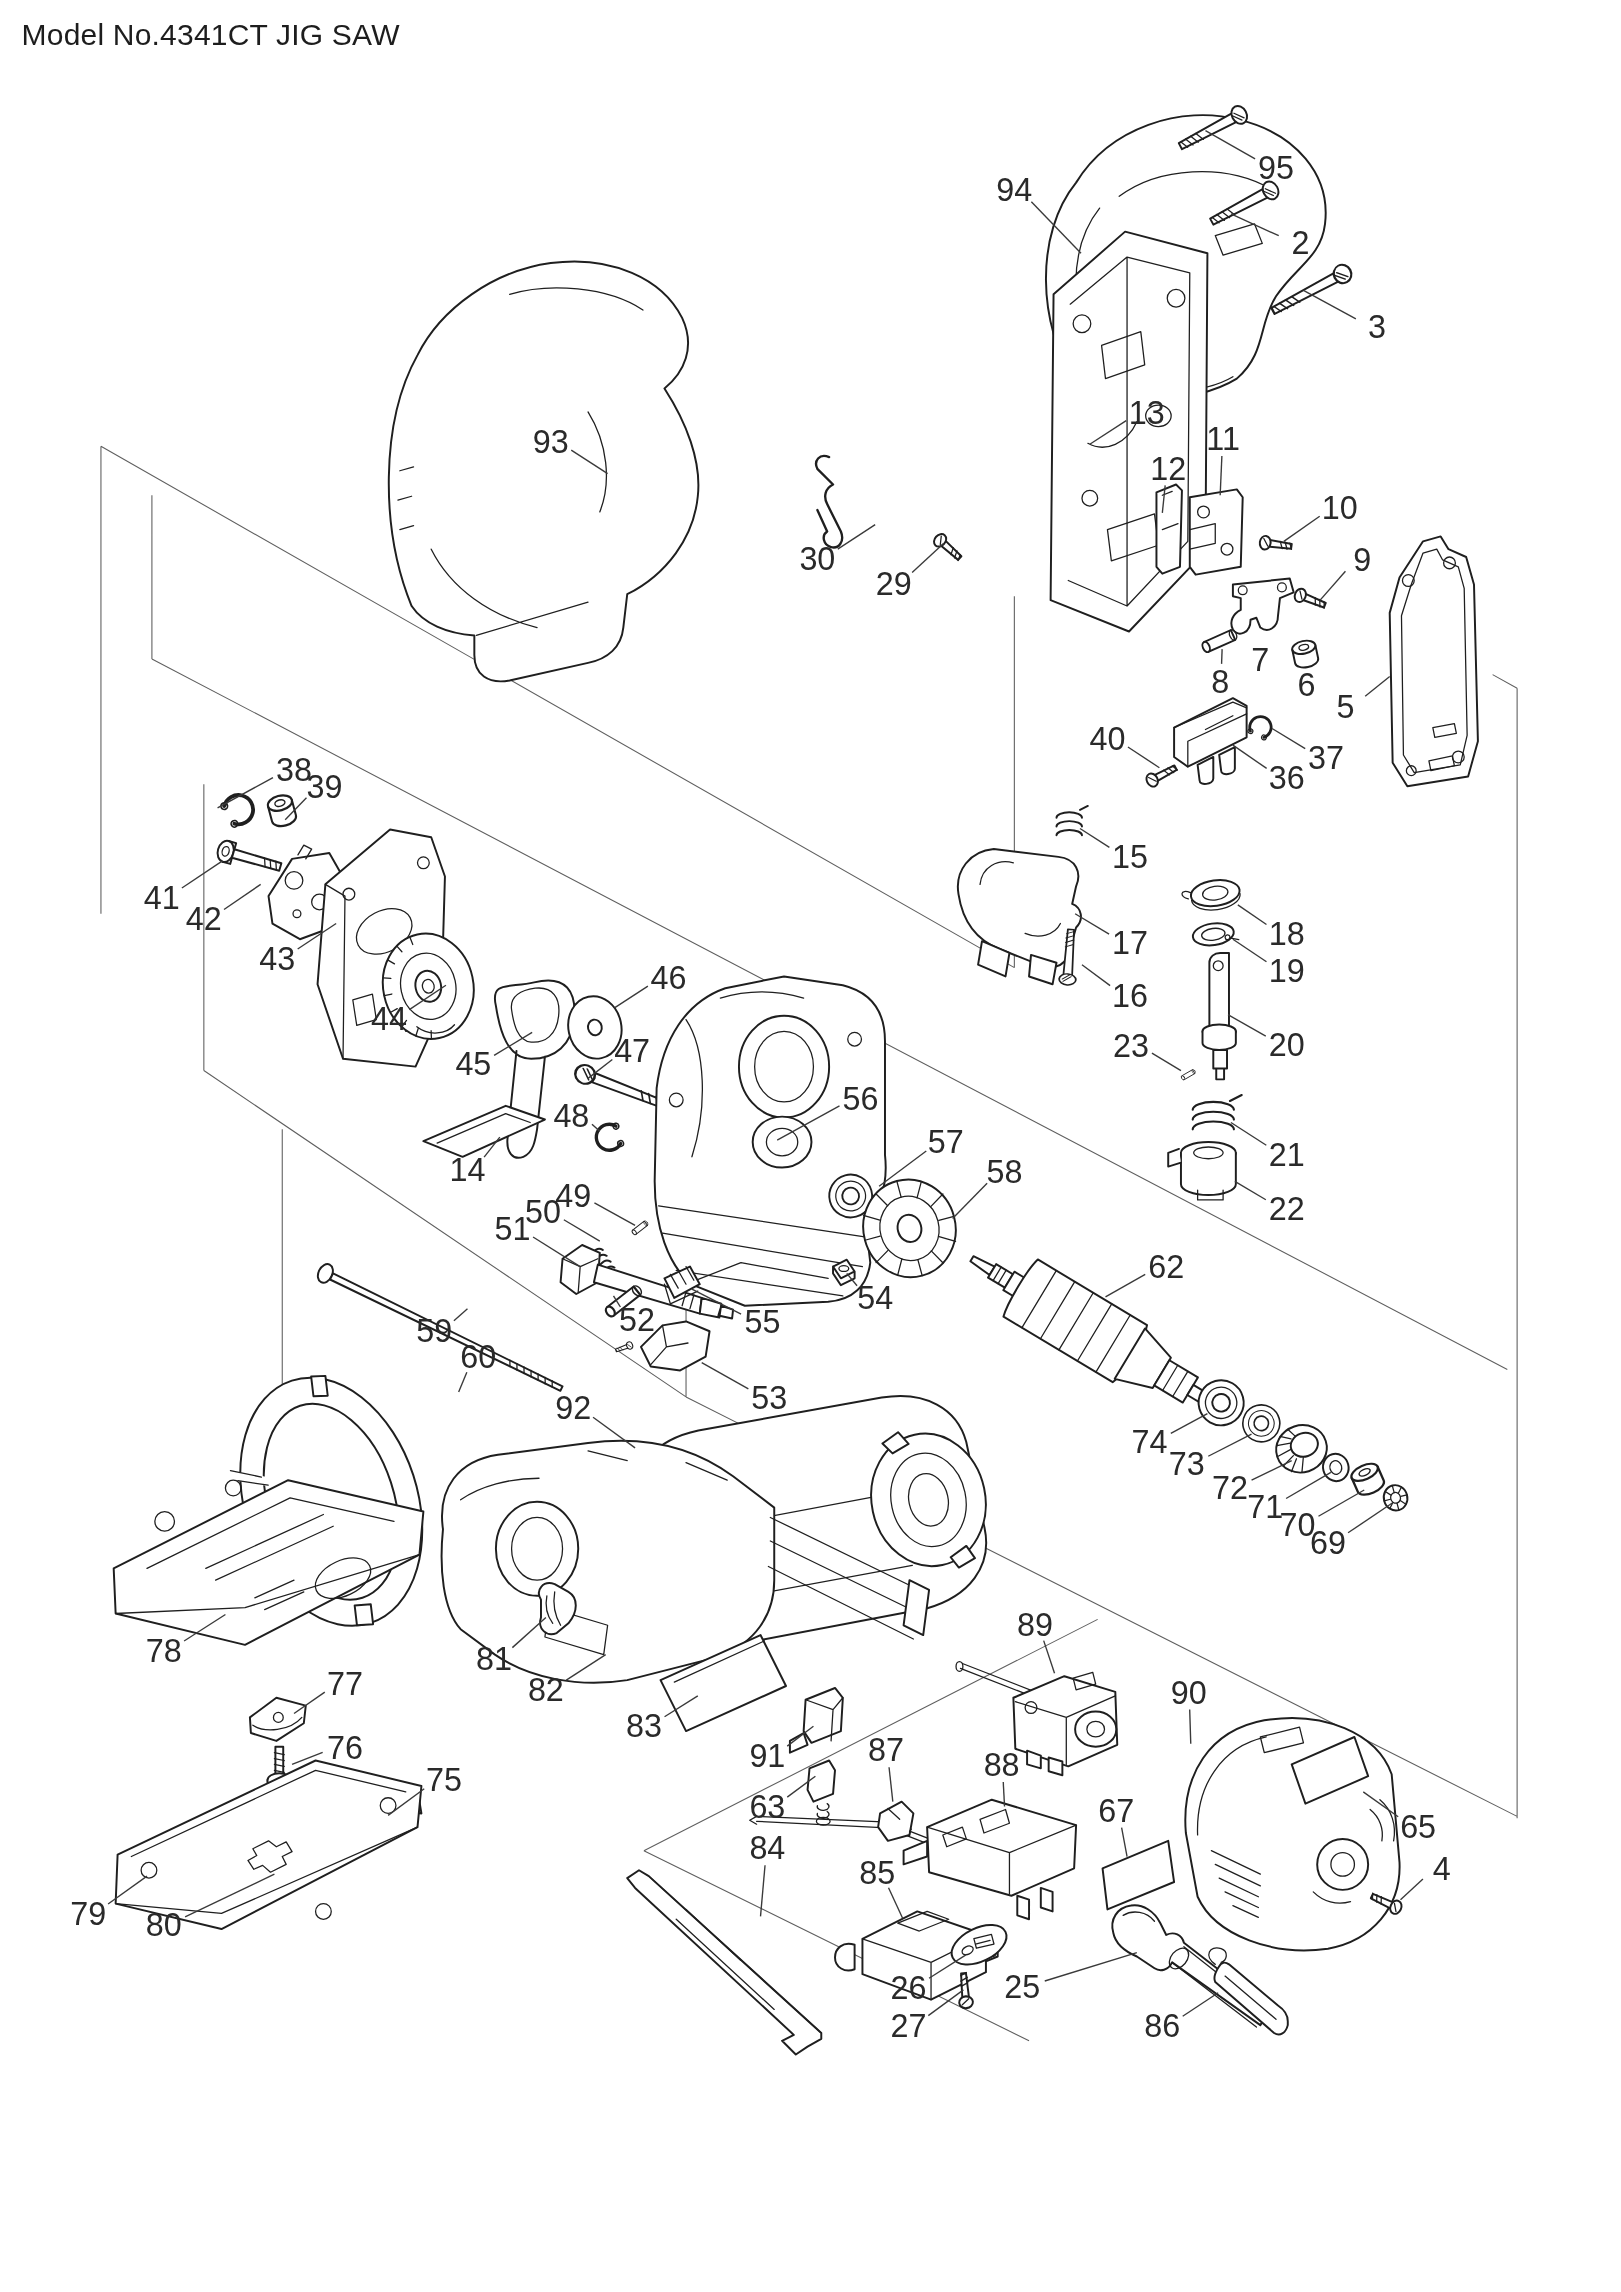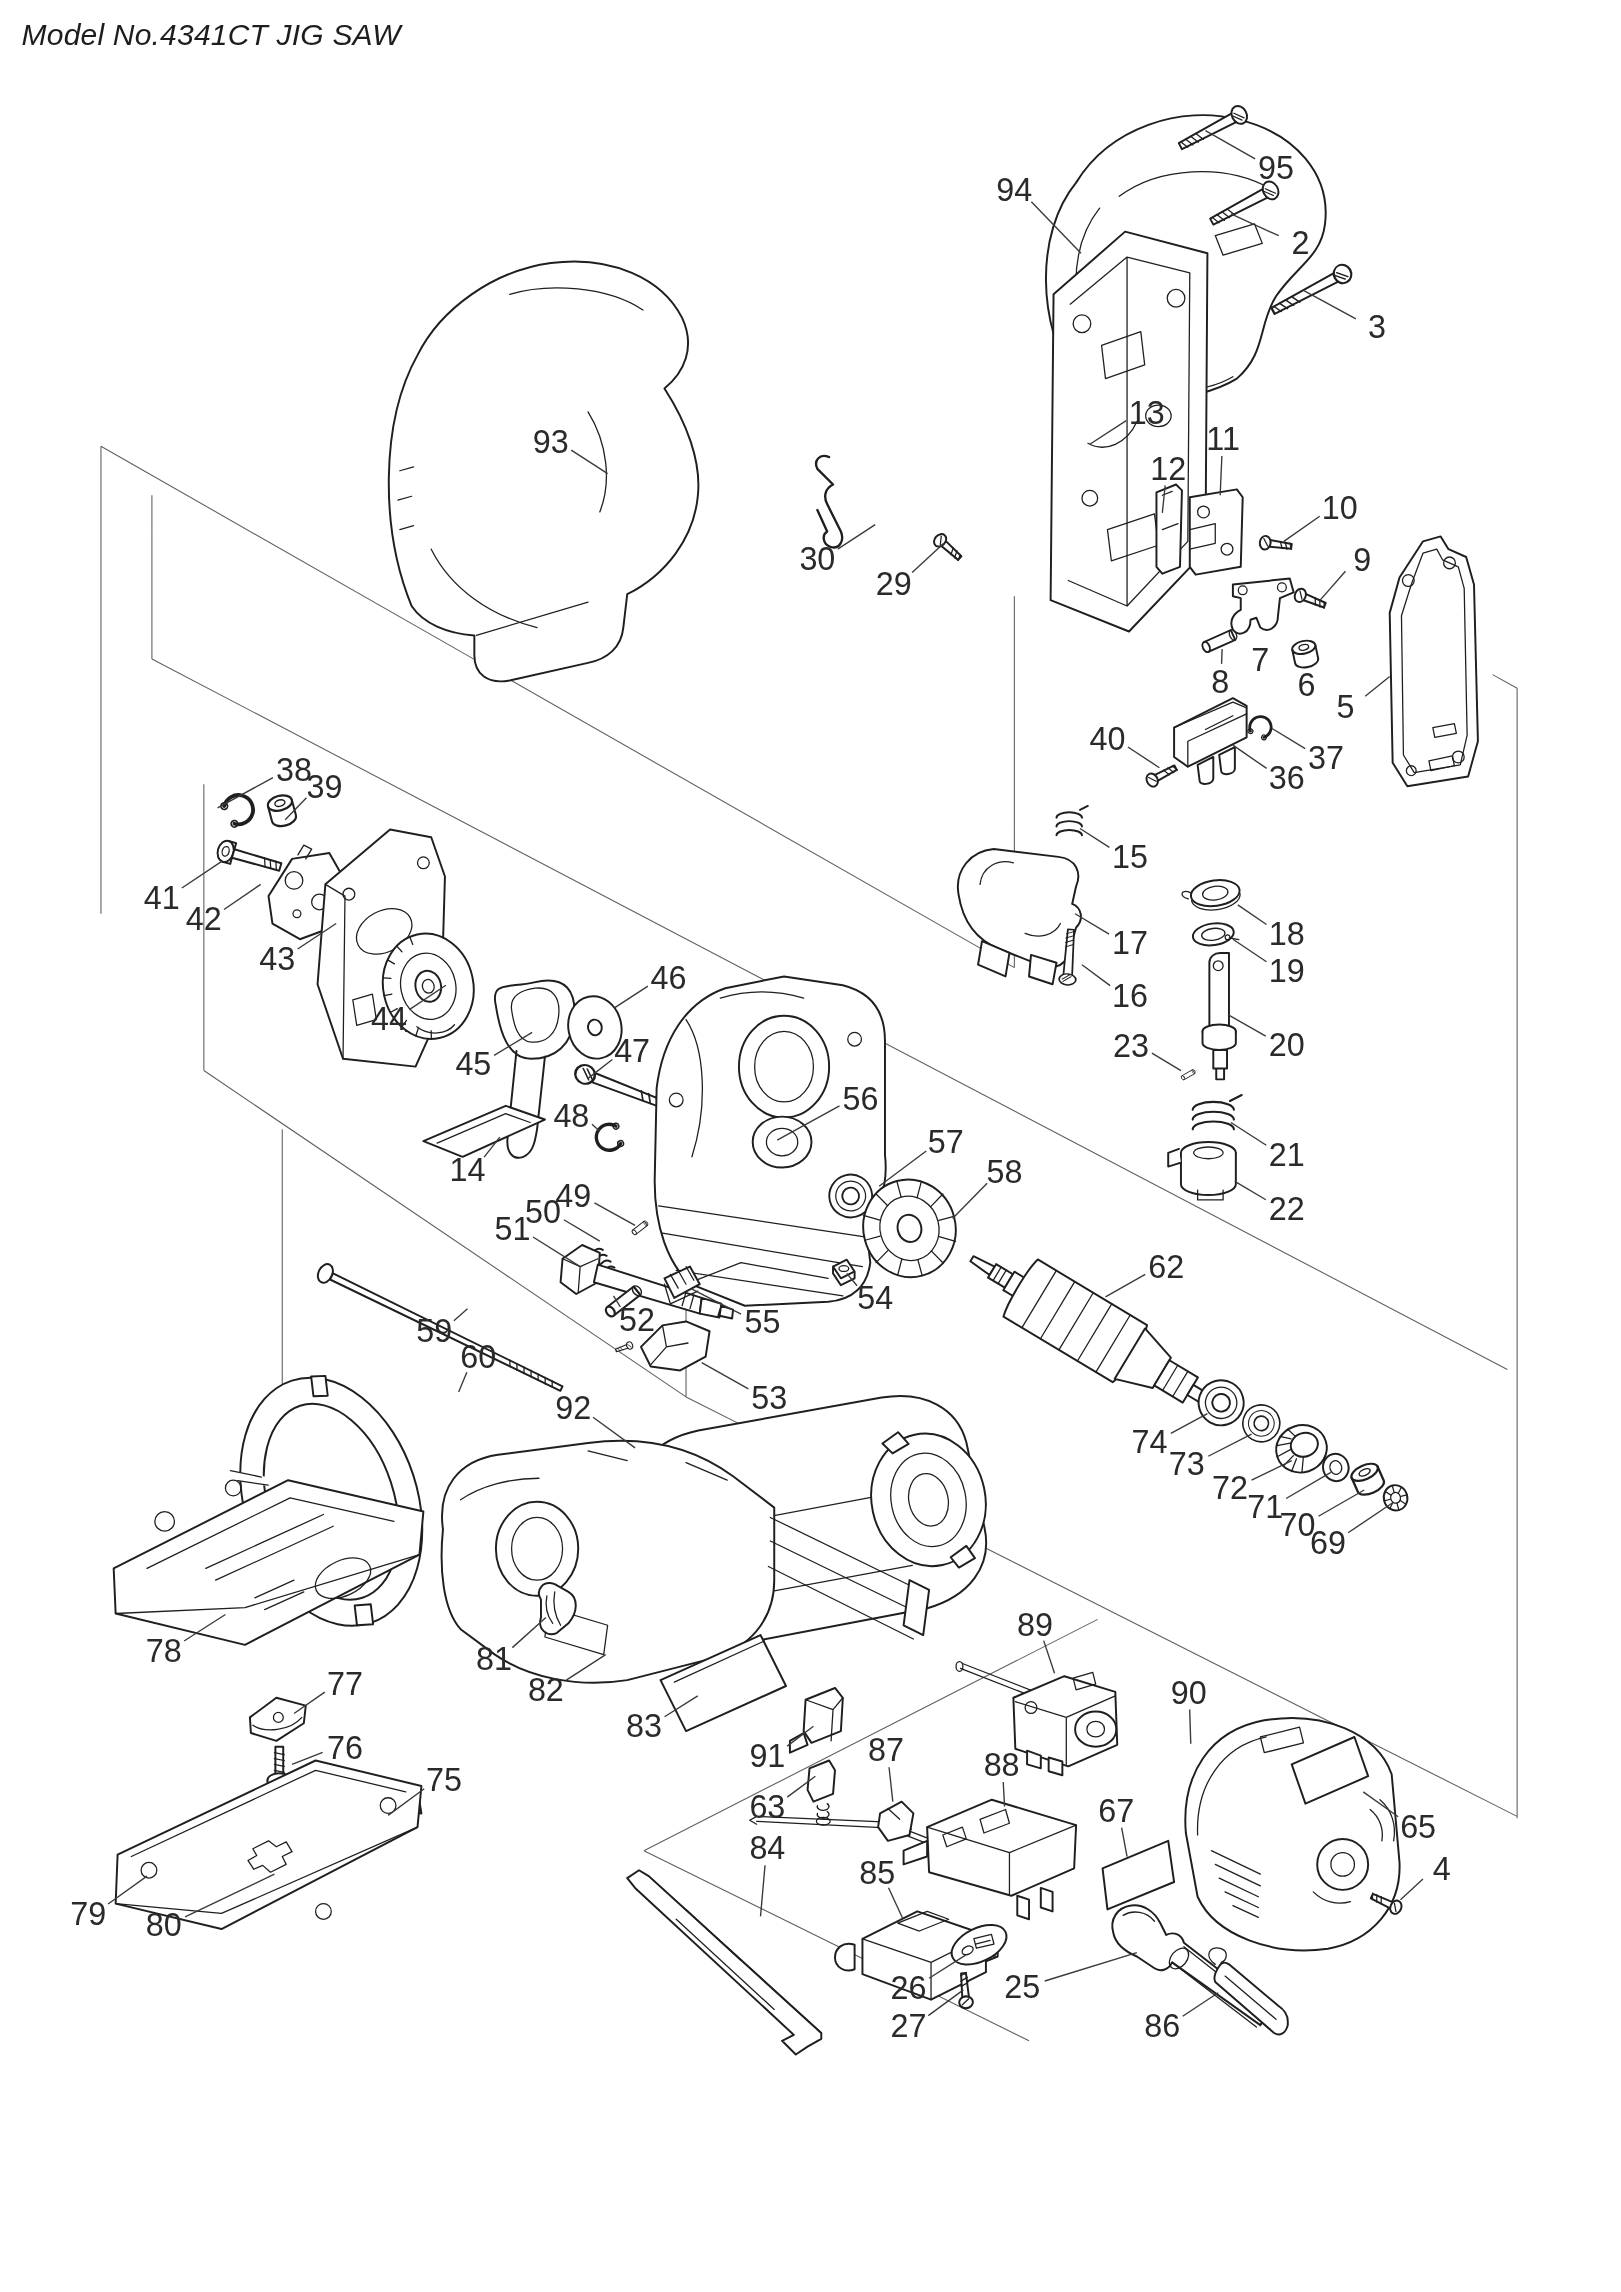--- a/index.html
+++ b/index.html
@@ -1,18 +1,18 @@
 <!DOCTYPE html>
 <html><head>
 <meta charset="utf-8">
 <style>
   html,body{margin:0;padding:0;background:#fff;}
   body{font-family:"Liberation Sans", sans-serif;}
   #page{position:relative;width:1621px;height:2293px;background:#fff;overflow:hidden;}
-  #title{position:absolute;left:21.6px;top:17.6px;font-size:30px;color:#1d1d1d;letter-spacing:0.2px;font-style:italic;}
+  #title{position:absolute;left:21.6px;top:17.6px;font-size:30px;color:#1d1d1d;letter-spacing:0.2px;}
   #diagram-svg{position:absolute;left:0;top:0;}
   .part{stroke:#1f1f1f;stroke-width:2;fill:#fff;stroke-linejoin:round;stroke-linecap:round;}
   .detail{stroke:#1f1f1f;stroke-width:1.3;fill:none;stroke-linejoin:round;stroke-linecap:round;}
   .construct{stroke:#5f5f5f;stroke-width:1.1;fill:none;}
   .leader{stroke:#3a3a3a;stroke-width:1.4;}
   .plabel{font-family:"Liberation Sans",sans-serif;font-size:33px;fill:#2a2a2a;}
 </style>
 </head>
 <body>
 

